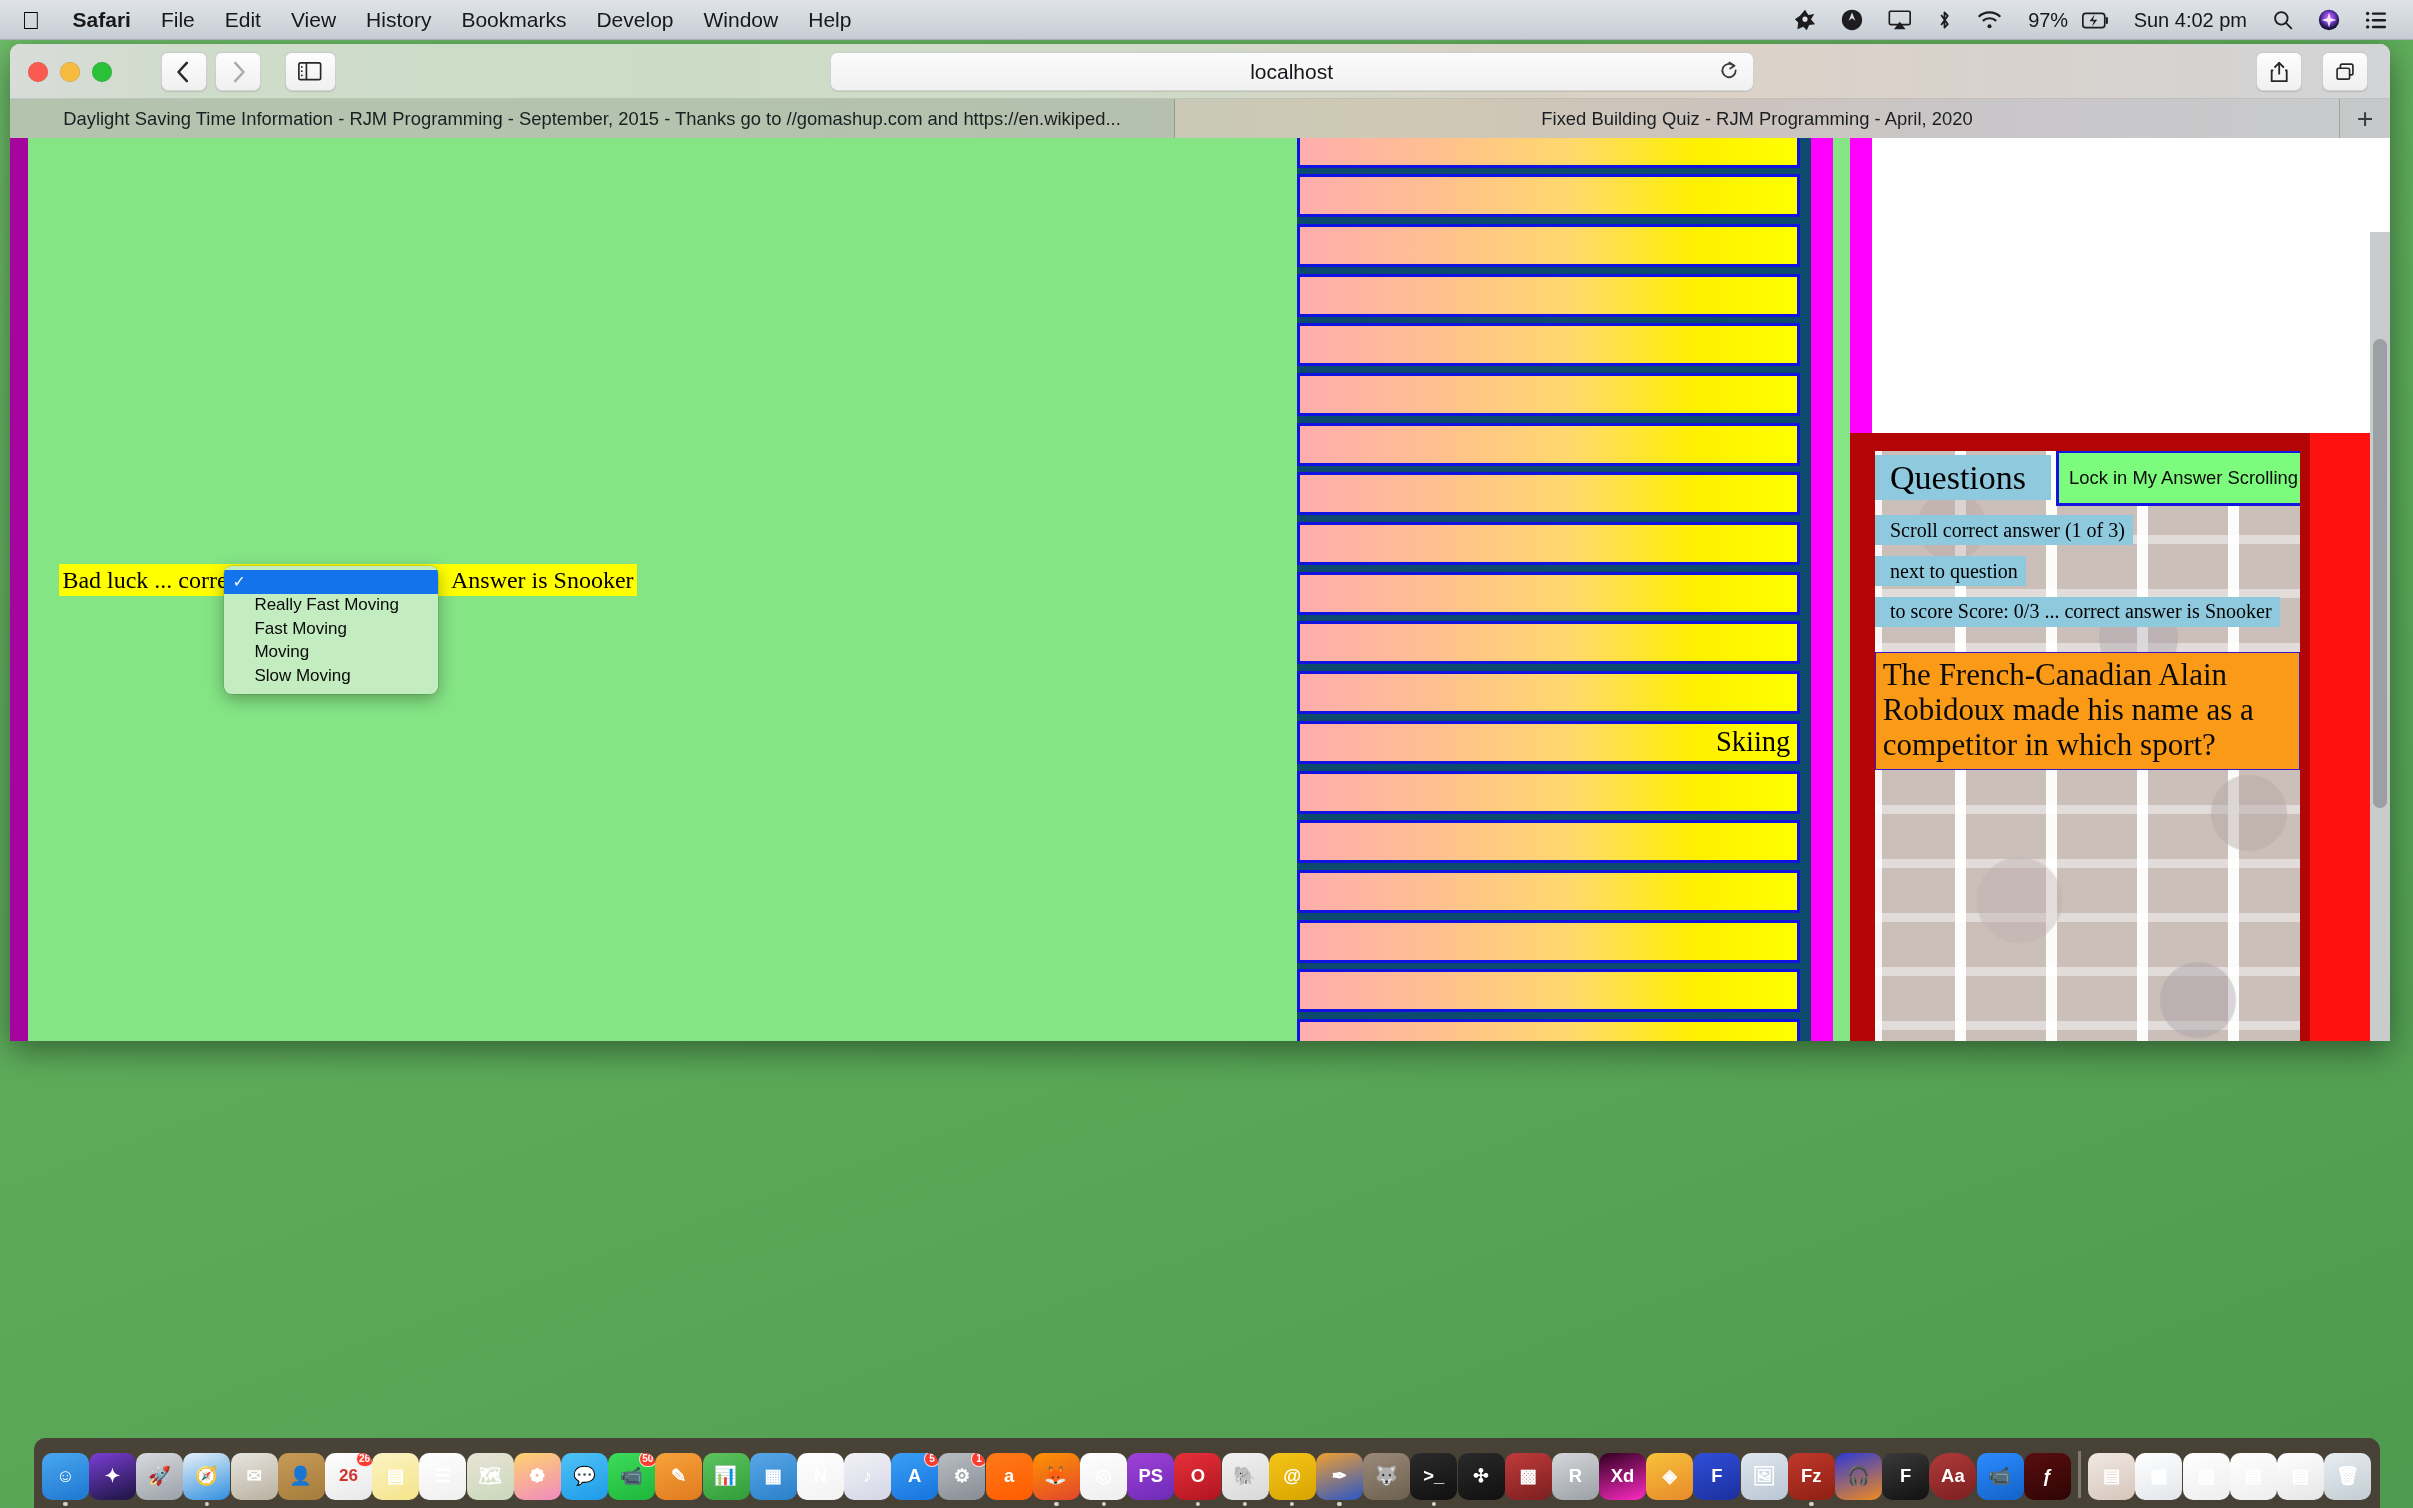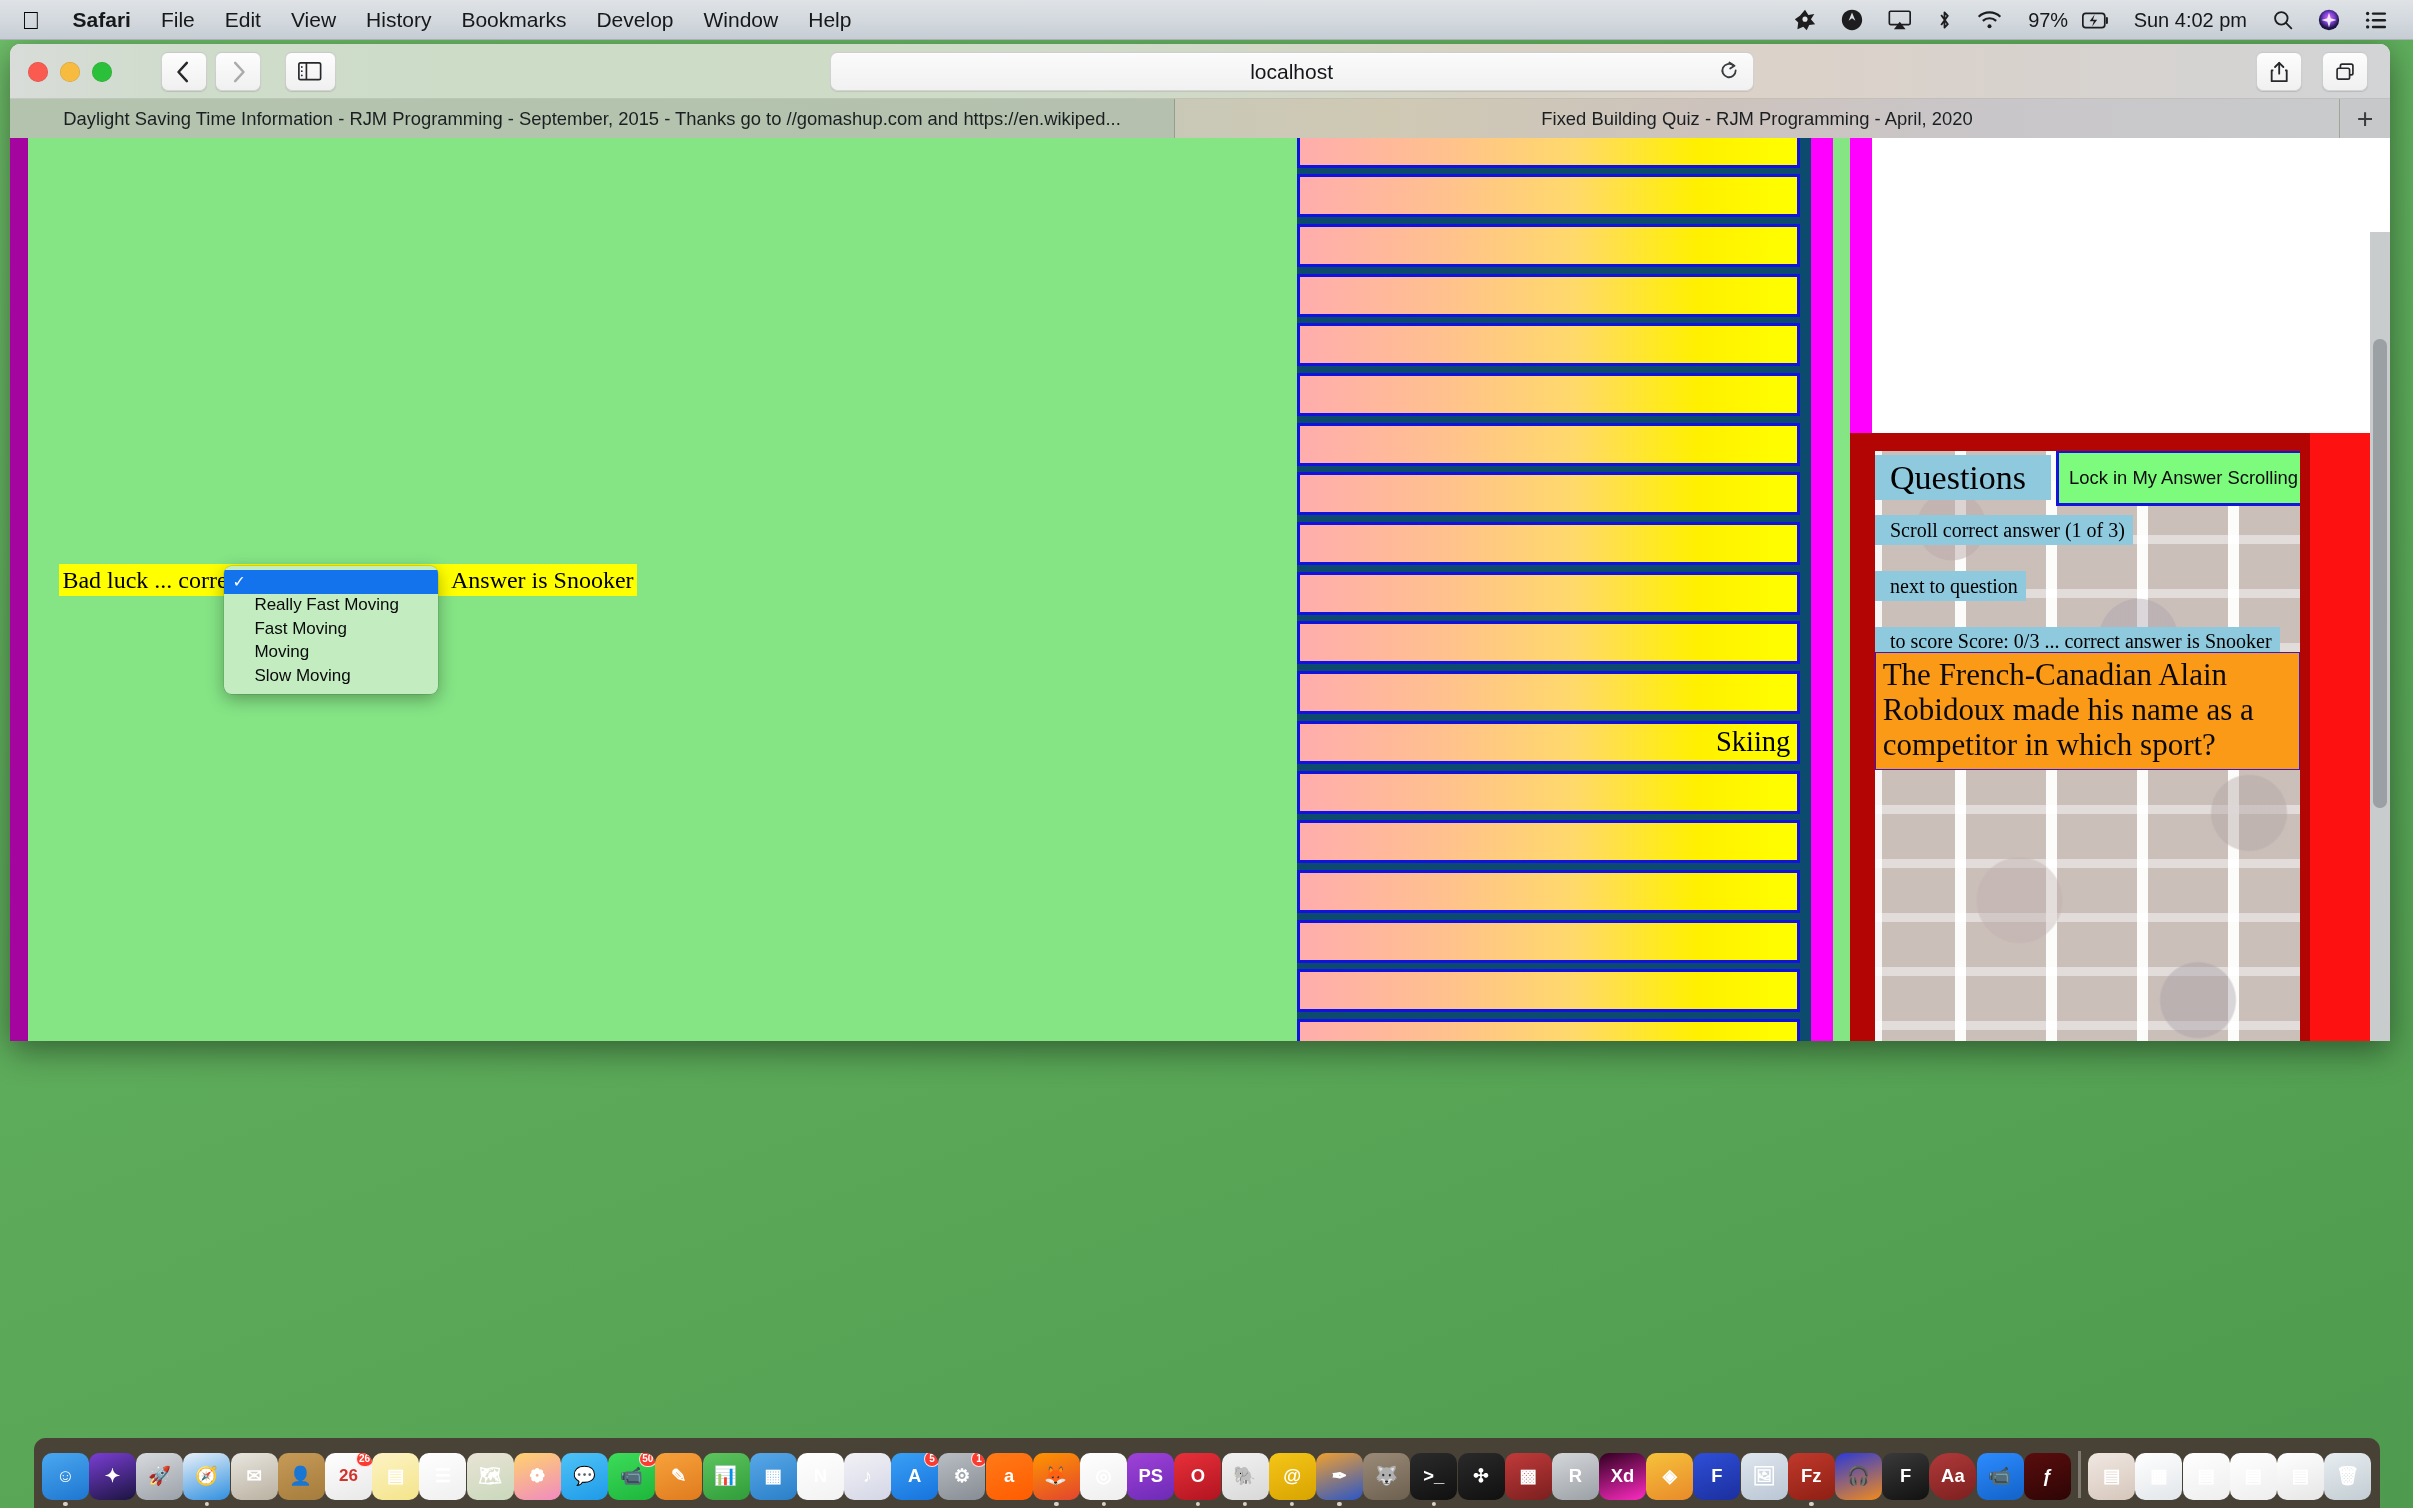--- a/index.html
+++ b/index.html
@@ -170,21 +170,21 @@
     color:#000;padding:0 25px 0 15px;height:45px;display:flex;align-items:center;
   }
   .q-lock{
     background:#7dfb7d;border:3.4px solid #1414dd;
     font-size:18.4px;color:#0a0a0a;padding:15px 10px;margin-left:5px;
     white-space:nowrap;line-height:1.05;
   }
   .q-line{
     display:inline-block;background:#8fc9de;
     font-family:"Liberation Serif",serif;font-size:20px;color:#000;
-    padding:3.4px 8.4px 3.4px 15px;margin-top:26px;white-space:nowrap;
+    padding:3.4px 8.4px 3.4px 15px;margin-top:11px;white-space:nowrap;
   }
   .q-line.l1{margin-top:15px;}
   .q-orange{
     position:absolute;left:0;top:201px;right:0;
     background:#fb9a16;border:1.7px solid #3a16c8;
     font-family:"Liberation Serif",serif;font-size:31px;line-height:1.12;
     color:#0a0a0a;padding:5px 6.7px 6.7px 6.7px;box-sizing:border-box;
   }
   .rt-topwhite{position:absolute;left:0;top:0;width:100%;height:295px;background:#fff;}
   .rt-mag{position:absolute;left:0;top:0;width:22px;height:295px;background:#ff00ff;}

